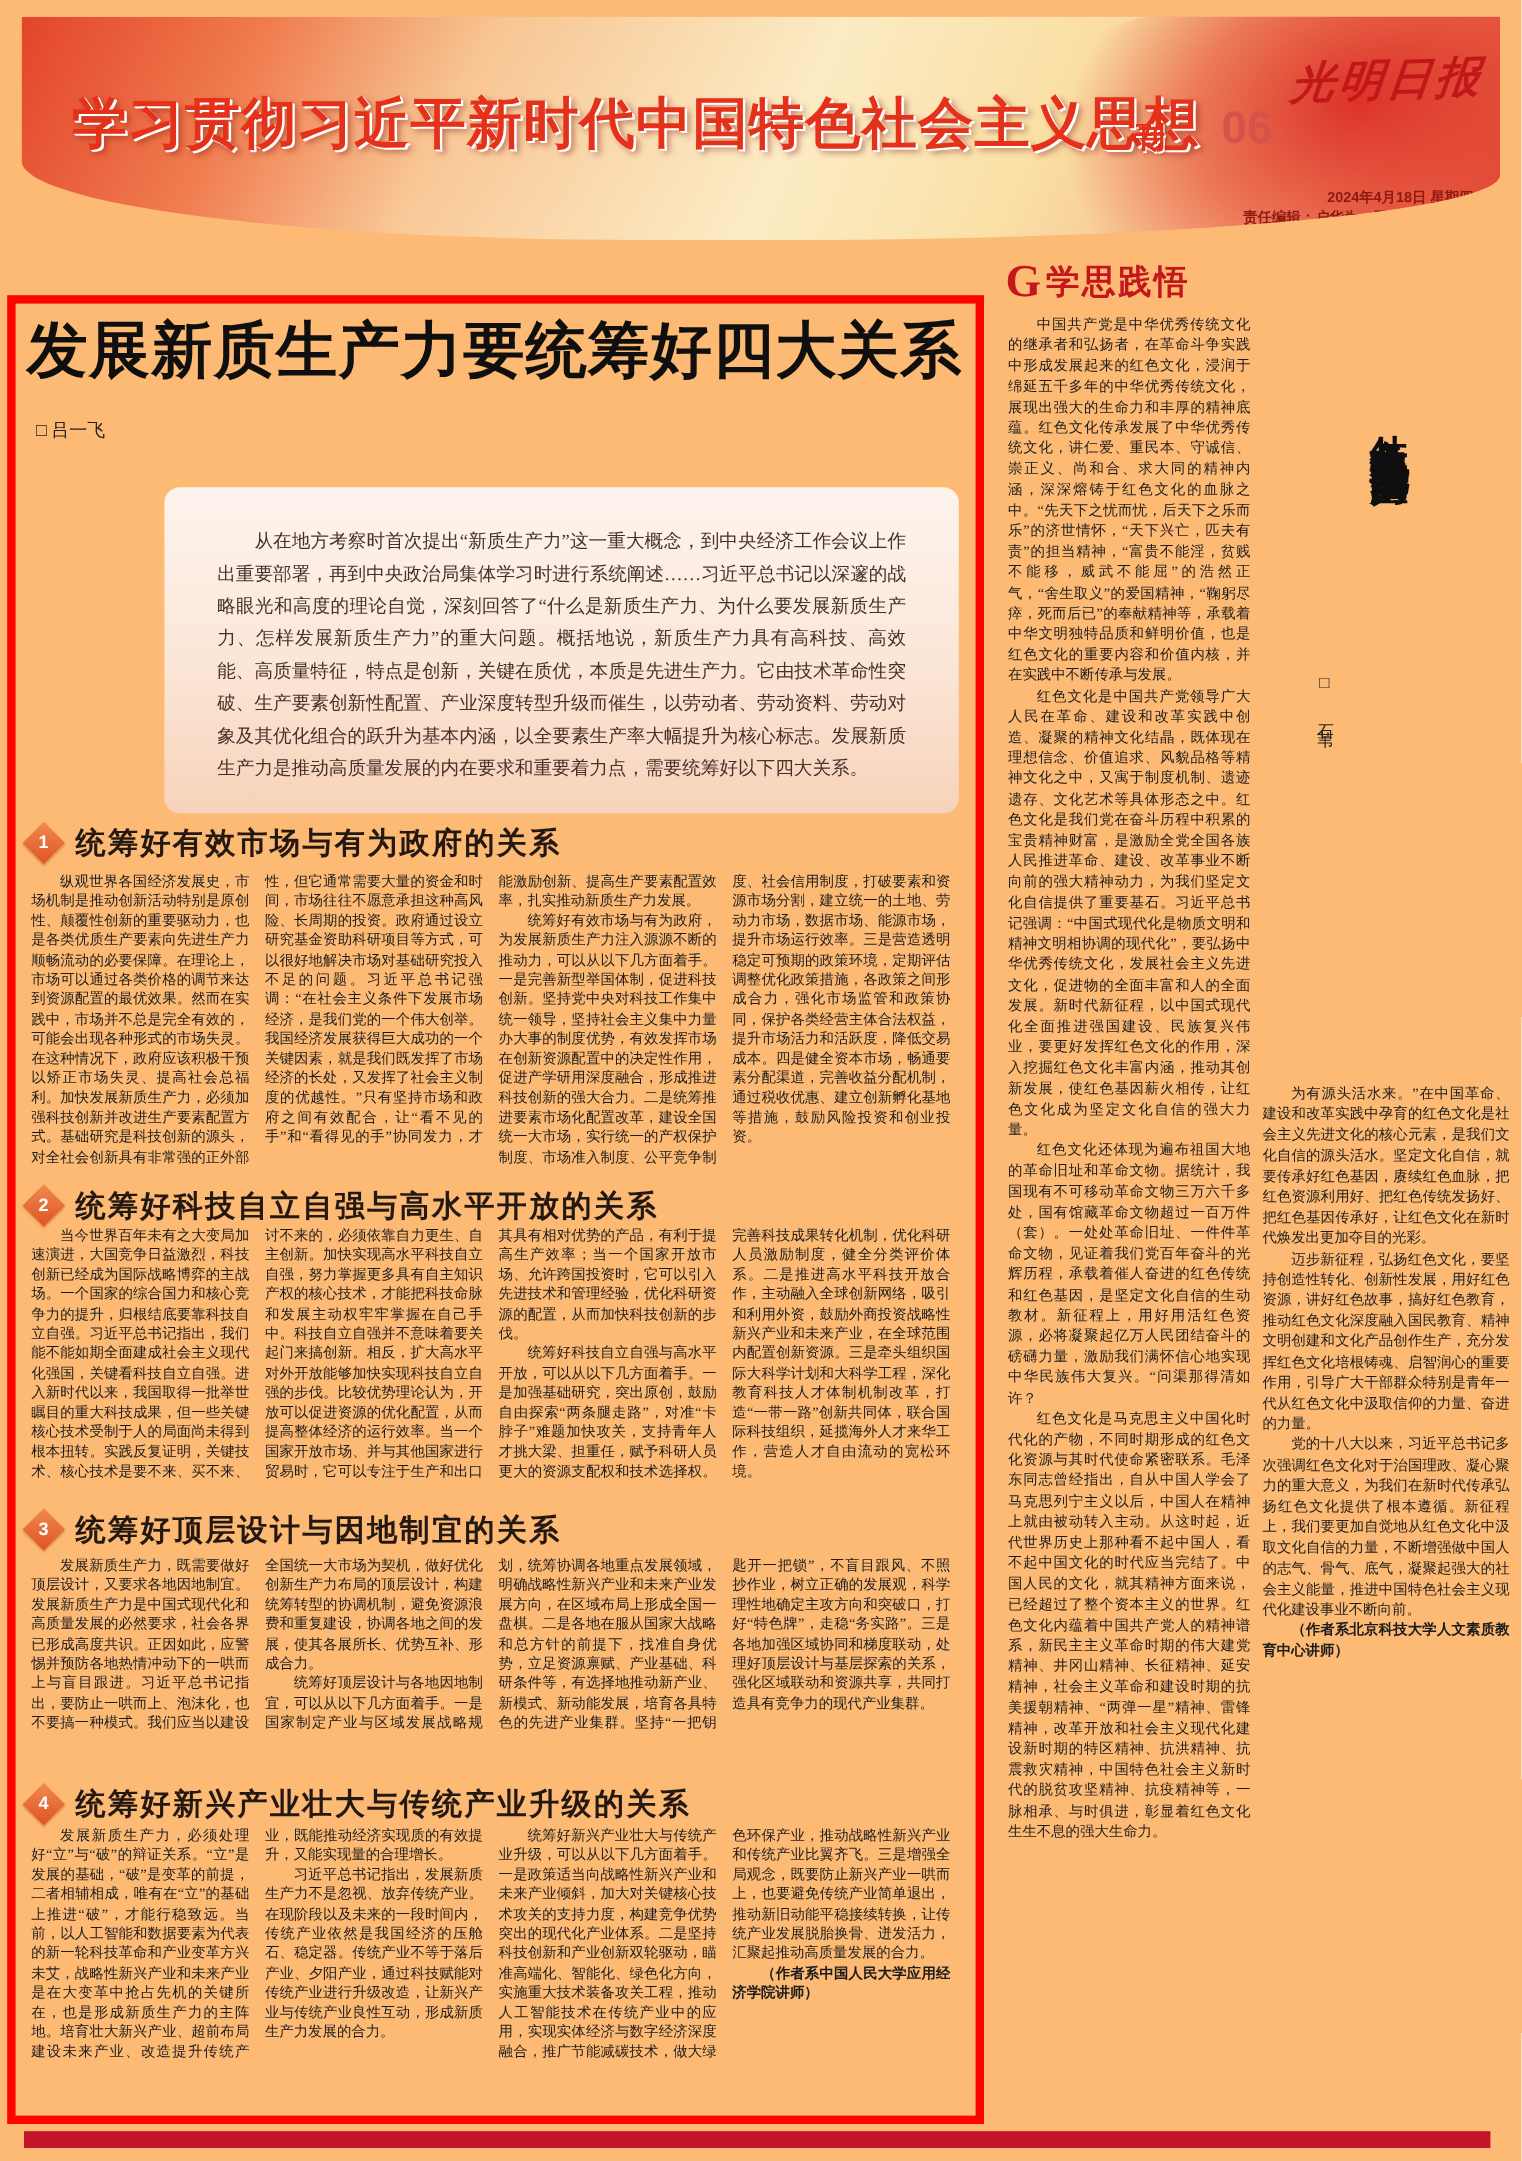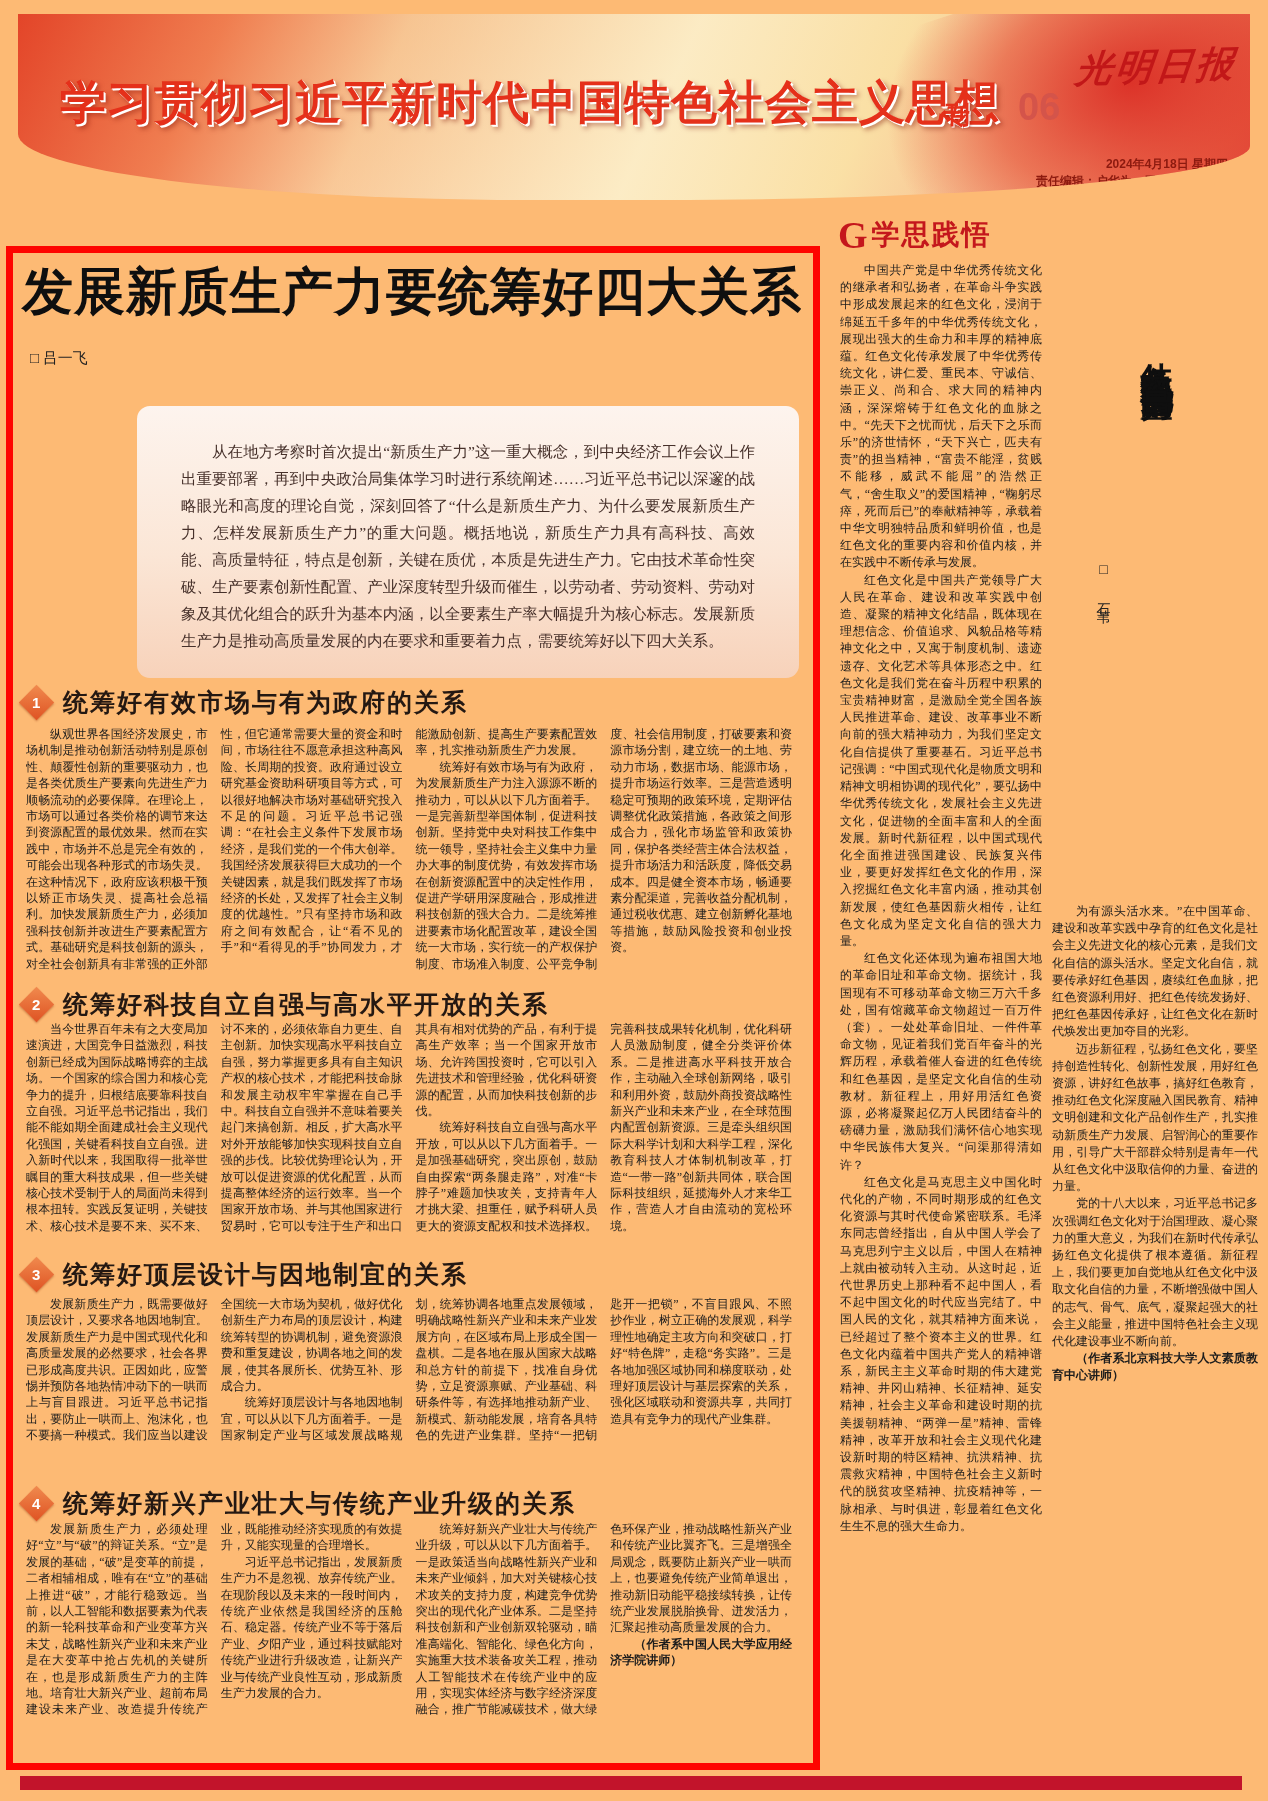--- a/index.html
+++ b/index.html
@@ -158,20 +158,20 @@
       <p>红色文化是中国共产党领导广大人民在革命、建设和改革实践中创造、凝聚的精神文化结晶，既体现在理想信念、价值追求、风貌品格等精神文化之中，又寓于制度机制、遗迹遗存、文化艺术等具体形态之中。红色文化是我们党在奋斗历程中积累的宝贵精神财富，是激励全党全国各族人民推进革命、建设、改革事业不断向前的强大精神动力，为我们坚定文化自信提供了重要基石。习近平总书记强调：“中国式现代化是物质文明和精神文明相协调的现代化”，要弘扬中华优秀传统文化，发展社会主义先进文化，促进物的全面丰富和人的全面发展。新时代新征程，以中国式现代化全面推进强国建设、民族复兴伟业，要更好发挥红色文化的作用，深入挖掘红色文化丰富内涵，推动其创新发展，使红色基因薪火相传，让红色文化成为坚定文化自信的强大力量。</p>
       <p>红色文化还体现为遍布祖国大地的革命旧址和革命文物。据统计，我国现有不可移动革命文物三万六千多处，国有馆藏革命文物超过一百万件（套）。一处处革命旧址、一件件革命文物，见证着我们党百年奋斗的光辉历程，承载着催人奋进的红色传统和红色基因，是坚定文化自信的生动教材。新征程上，用好用活红色资源，必将凝聚起亿万人民团结奋斗的磅礴力量，激励我们满怀信心地实现中华民族伟大复兴。“问渠那得清如许？</p>
       <p>红色文化是马克思主义中国化时代化的产物，不同时期形成的红色文化资源与其时代使命紧密联系。毛泽东同志曾经指出，自从中国人学会了马克思列宁主义以后，中国人在精神上就由被动转入主动。从这时起，近代世界历史上那种看不起中国人，看不起中国文化的时代应当完结了。中国人民的文化，就其精神方面来说，已经超过了整个资本主义的世界。红色文化内蕴着中国共产党人的精神谱系，新民主主义革命时期的伟大建党精神、井冈山精神、长征精神、延安精神，社会主义革命和建设时期的抗美援朝精神、“两弹一星”精神、雷锋精神，改革开放和社会主义现代化建设新时期的特区精神、抗洪精神、抗震救灾精神，中国特色社会主义新时代的脱贫攻坚精神、抗疫精神等，一脉相承、与时俱进，彰显着红色文化生生不息的强大生命力。</p>
     </div>
 
   <div class="feat-title">从红色文化中汲取文化自信的力量</div>
   <div class="feat-byline">□ 石苇</div>
 
   <div class="feat-col" id="feat-col2">
       <p>为有源头活水来。”在中国革命、建设和改革实践中孕育的红色文化是社会主义先进文化的核心元素，是我们文化自信的源头活水。坚定文化自信，就要传承好红色基因，赓续红色血脉，把红色资源利用好、把红色传统发扬好、把红色基因传承好，让红色文化在新时代焕发出更加夺目的光彩。</p>
-      <p>迈步新征程，弘扬红色文化，要坚持创造性转化、创新性发展，用好红色资源，讲好红色故事，搞好红色教育，推动红色文化深度融入国民教育、精神文明创建和文化产品创作生产，扎实推动新质生产力发展、启智润心的重要作用，引导广大干部群众特别是青年一代从红色文化中汲取信仰的力量、奋进的力量。</p>
+      <p>迈步新征程，弘扬红色文化，要坚持创造性转化、创新性发展，用好红色资源，讲好红色故事，搞好红色教育，推动红色文化深度融入国民教育、精神文明创建和文化产品创作生产，充分发挥红色文化培根铸魂、启智润心的重要作用，引导广大干部群众特别是青年一代从红色文化中汲取信仰的力量、奋进的力量。</p>
       <p>党的十八大以来，习近平总书记多次强调红色文化对于治国理政、凝心聚力的重大意义，为我们在新时代传承弘扬红色文化提供了根本遵循。新征程上，我们要更加自觉地从红色文化中汲取文化自信的力量，不断增强做中国人的志气、骨气、底气，凝聚起强大的社会主义能量，推进中国特色社会主义现代化建设事业不断向前。</p>
       <p>（作者系北京科技大学人文素质教育中心讲师）</p>
     </div>
 
   <div class="bottom-rule"></div>
 
 </div>
 
 </body></html>

